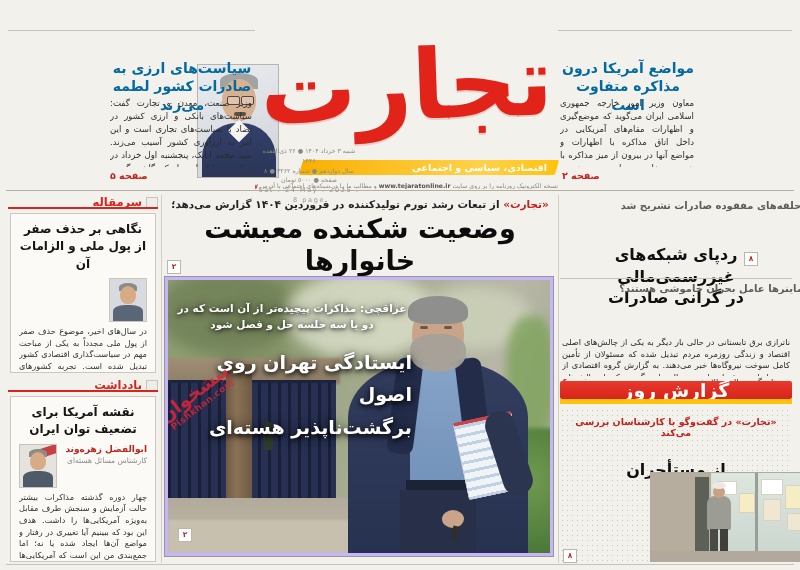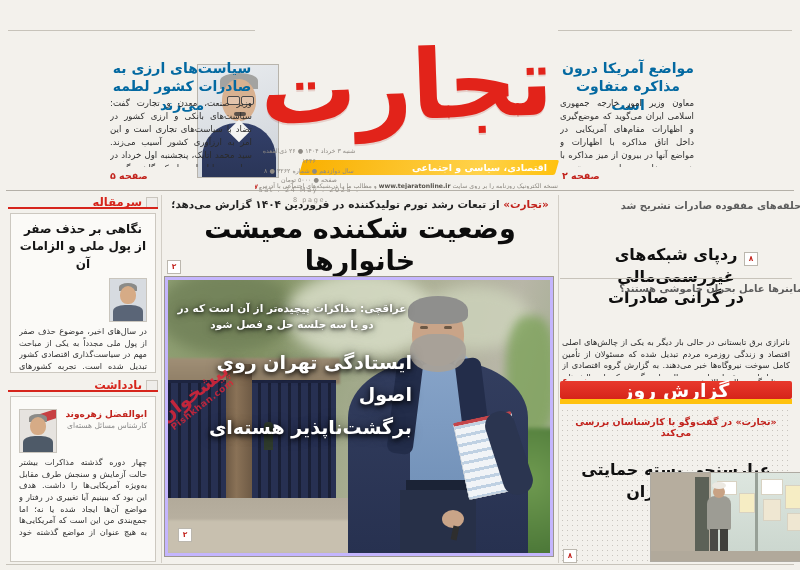--- a/index.html
+++ b/index.html
@@ -257,21 +257,20 @@
   <span class="rc-body" style="float:right;">روزهای گرم سال و بالا رفتن...</span>
   <span class="pageref" style="float:left;font-size:9px;">صفحه ۶</span>
 </div>
 
 <div class="abs" id="banner" style="left:560px;top:381px;width:232px;height:18px;">گزارش روز</div>
 <div class="abs" id="banner-bar" style="left:560px;top:399px;width:232px;height:5px;"></div>
 
 <div class="abs" id="dotted" style="left:560px;top:408px;width:232px;height:156px;">
   <div class="abs t-kicker" style="left:0;top:8px;width:232px;">«تجارت» در گفت‌وگو با کارشناسان بررسی می‌کند</div>
   <div class="abs rc-title" style="left:0;top:20px;width:232px;">
-    <div>عیارسنجی بسته حمایتی</div>
     <div>از مستأجران</div>
   </div>
   <div class="abs ph-st" style="left:44px;top:64px;width:186px;height:90px;">
     <div class="glass"></div>
     <div class="note" style="left:66px;top:8px;width:18px;height:12px;"></div>
     <div class="note n2" style="left:88px;top:20px;width:14px;height:18px;"></div>
     <div class="note" style="left:110px;top:6px;width:20px;height:14px;"></div>
     <div class="note n3" style="left:112px;top:26px;width:16px;height:20px;"></div>
     <div class="note n2" style="left:134px;top:12px;width:15px;height:22px;"></div>
 
@@ -309,20 +308,24 @@
   <div class="cb-body" style="height:74px;">در سال‌های اخیر، موضوع حذف صفر از پول ملی مجدداً به یکی از مباحث مهم در سیاست‌گذاری اقتصادی کشور تبدیل شده است. تجربه کشورهای مختلف نشان می‌دهد که این اقدام در اغلب موارد در واکنش به تورم‌های مزمن یا بحران‌های اقتصادی شدید انجام شده است...</div>
 
 </div>
 
 <div class="abs sec-head" style="left:8px;top:378px;width:150px;">
   <div class="sec-box"></div>
   <div class="sec-label">یادداشت</div>
   <div class="sec-line"></div>
 </div>
 <div class="abs col-box" style="left:10px;top:396px;width:146px;height:166px;">
+  <div class="cb-title">
+    <div>نقشه آمریکا برای</div>
+    <div>تضعیف توان ایران</div>
+  </div>
   <div class="author-row">
     <div class="author-meta">
       <div class="author-name">ابوالفضل زهره‌وند</div>
       <div class="author-role">کارشناس مسائل هسته‌ای</div>
     </div>
     <div class="author-photo flag">
       <div class="stripe"></div>
         <div class="hair"></div>
         <div class="head"></div>
         <div class="body"></div>

